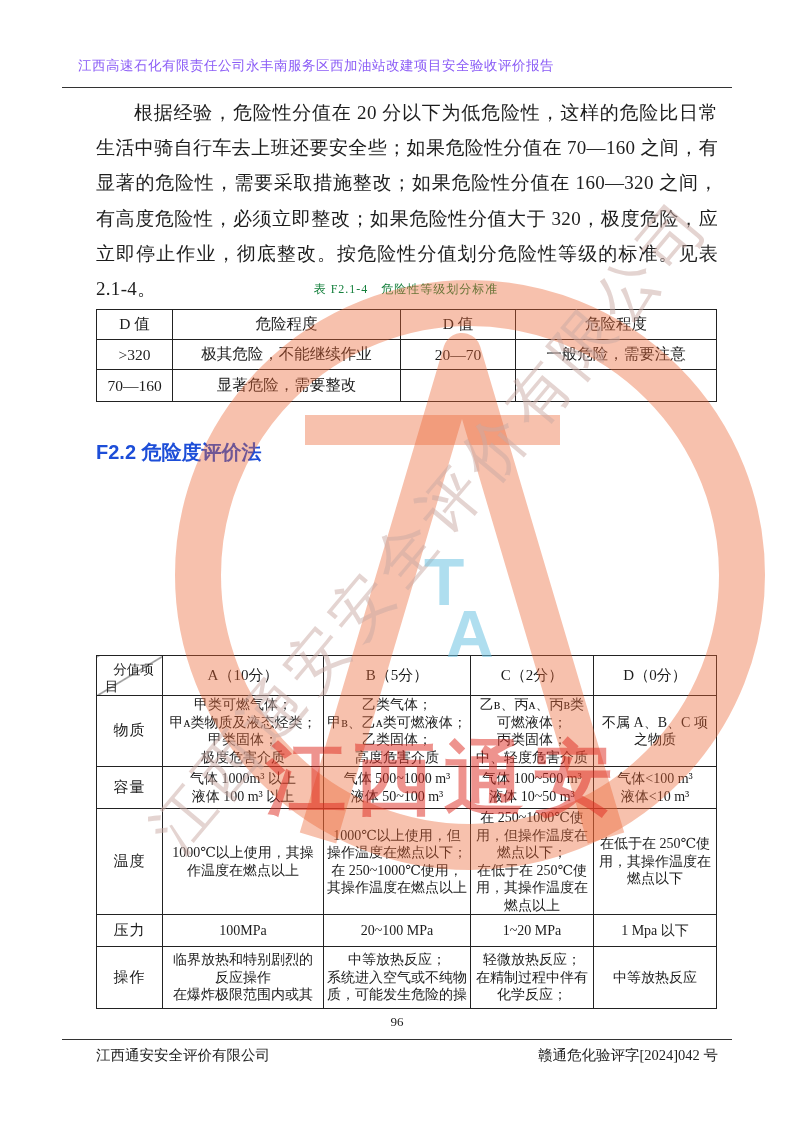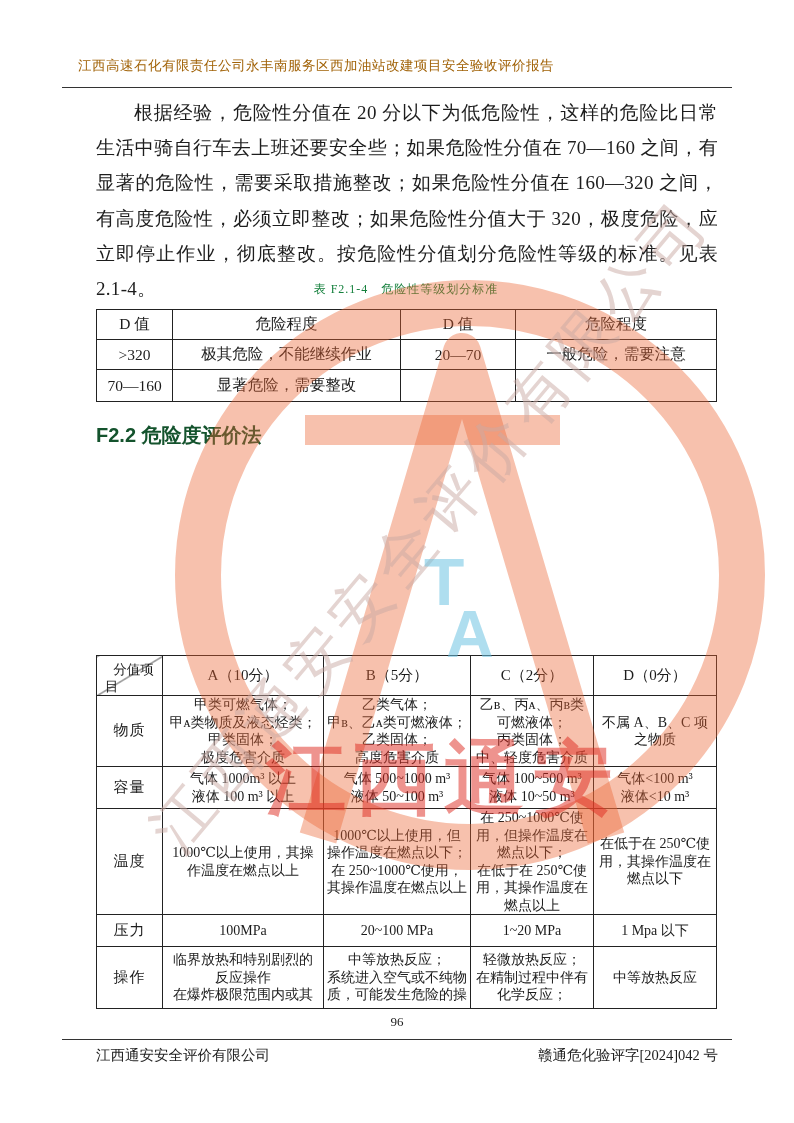--- a/index.html
+++ b/index.html
@@ -5,33 +5,33 @@
   html,body{margin:0;padding:0;}
   body{
     width:794px;height:1123px;position:relative;overflow:hidden;
     background:#ffffff;color:#1c1c1c;
     font-family:"Liberation Serif","DejaVu Serif",serif;
   }
   .abs{position:absolute;}
   
   .header-title{
     top:57px;left:0;width:632px;text-align:center;
-    font-size:13.5px;letter-spacing:.5px;color:#a16207;
+    font-size:13.5px;letter-spacing:.5px;color:#8b5cf6;
   }
   .header-rule{top:87px;left:62px;width:670px;border-top:1.8px solid #333;height:0;}
   
   .para{
     left:96px;width:622px;font-size:19px;line-height:35.2px;
     text-align:justify;text-indent:2em;color:#1d1d1d;letter-spacing:.3px;
   }
   .para1{top:95px;}
   .para2{top:476px;line-height:36.5px;}
   .sec-heading{
-    top:422px;left:96px;font-size:20px;font-weight:700;
-    font-family:"Liberation Sans","DejaVu Sans",sans-serif;color:#14532d;
+    top:439px;left:96px;font-size:20px;font-weight:700;
+    font-family:"Liberation Sans","DejaVu Sans",sans-serif;color:#1d4ed8;
   }
   .tbl-title{
     left:96px;width:620px;text-align:center;font-size:12px;color:#15803d;letter-spacing:1px;
   }
   .t1-title{top:281px;}
   .t2-title{top:624px;}
   
   table{border-collapse:collapse;table-layout:fixed;background:transparent;}
   td,th{
     border:1.3px solid #222;text-align:center;vertical-align:middle;

